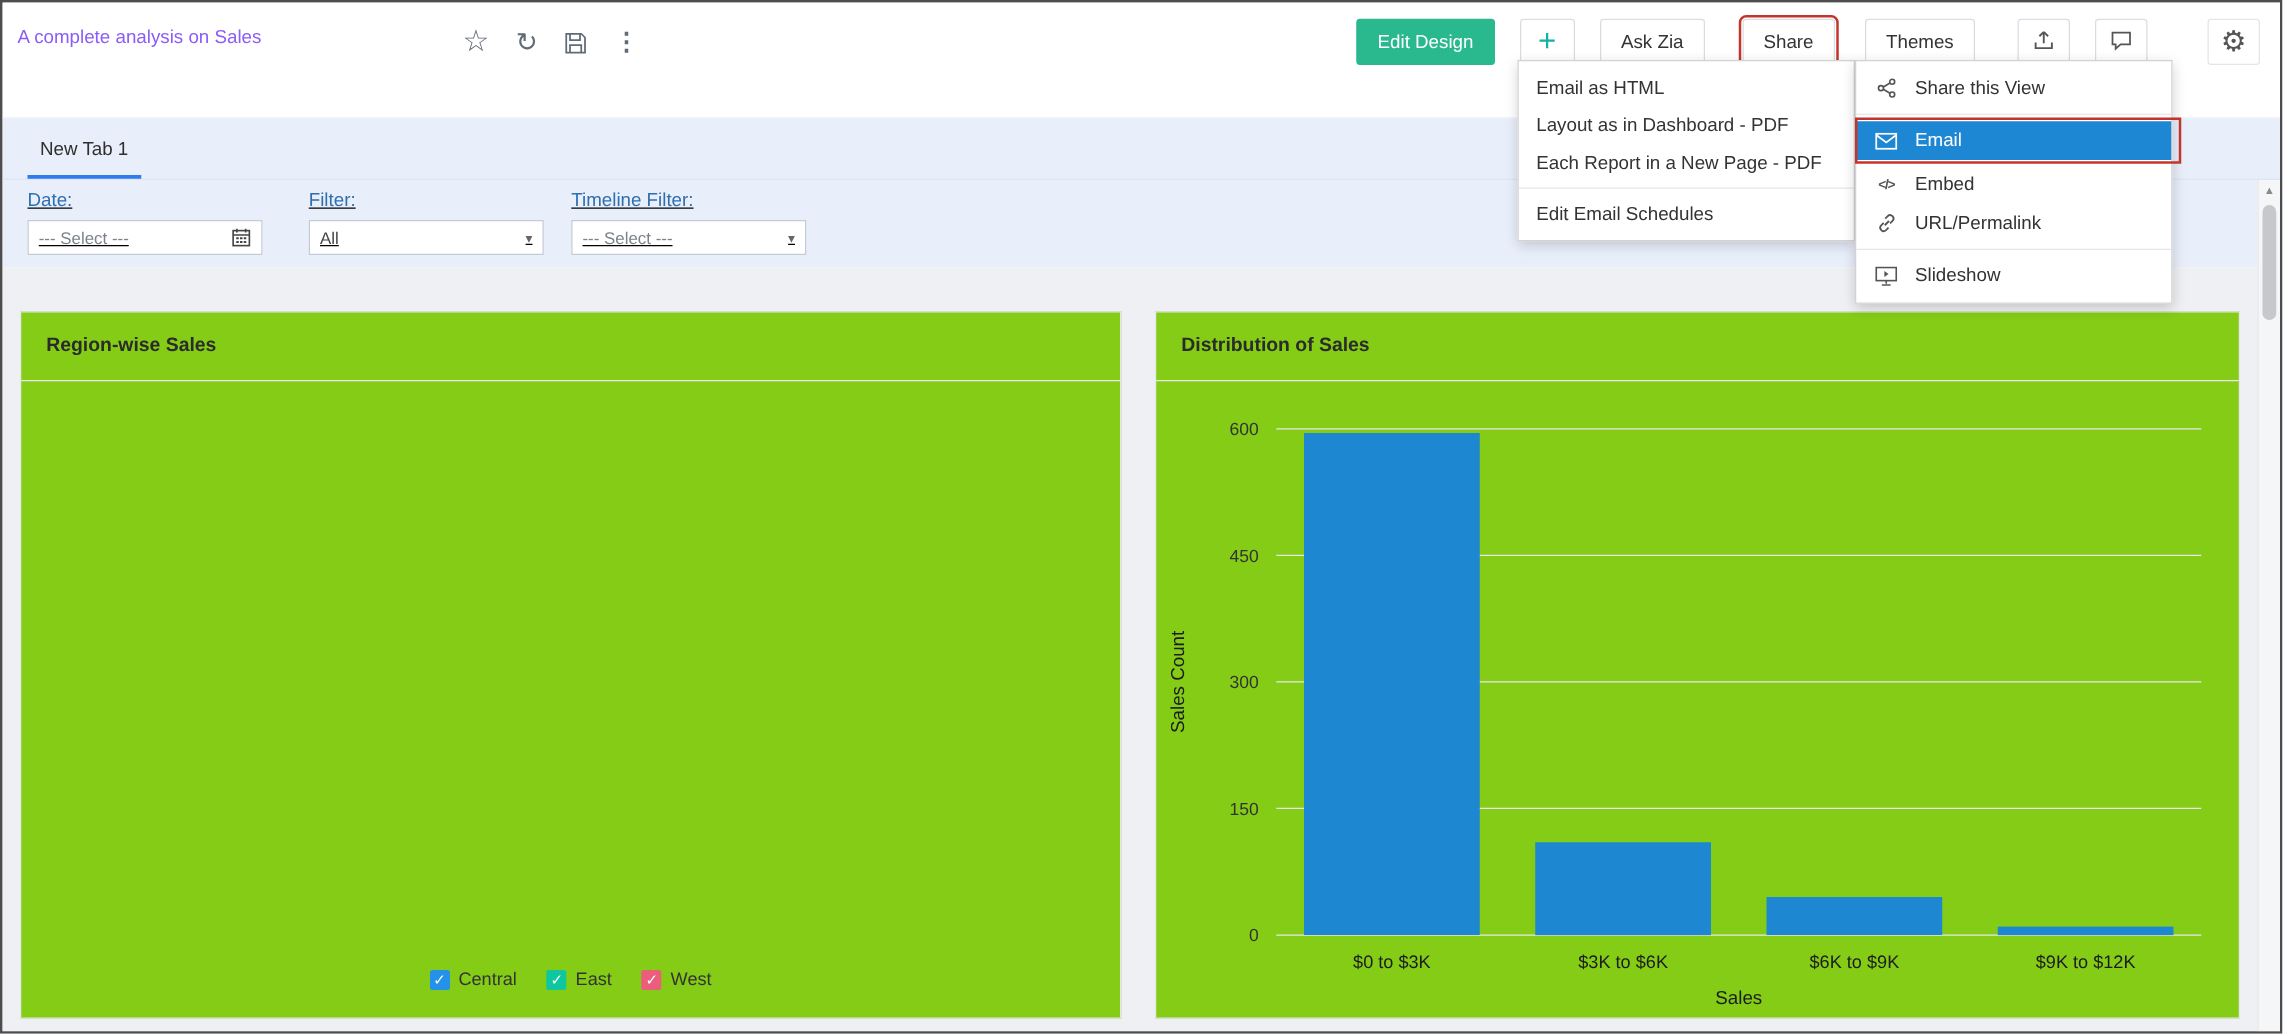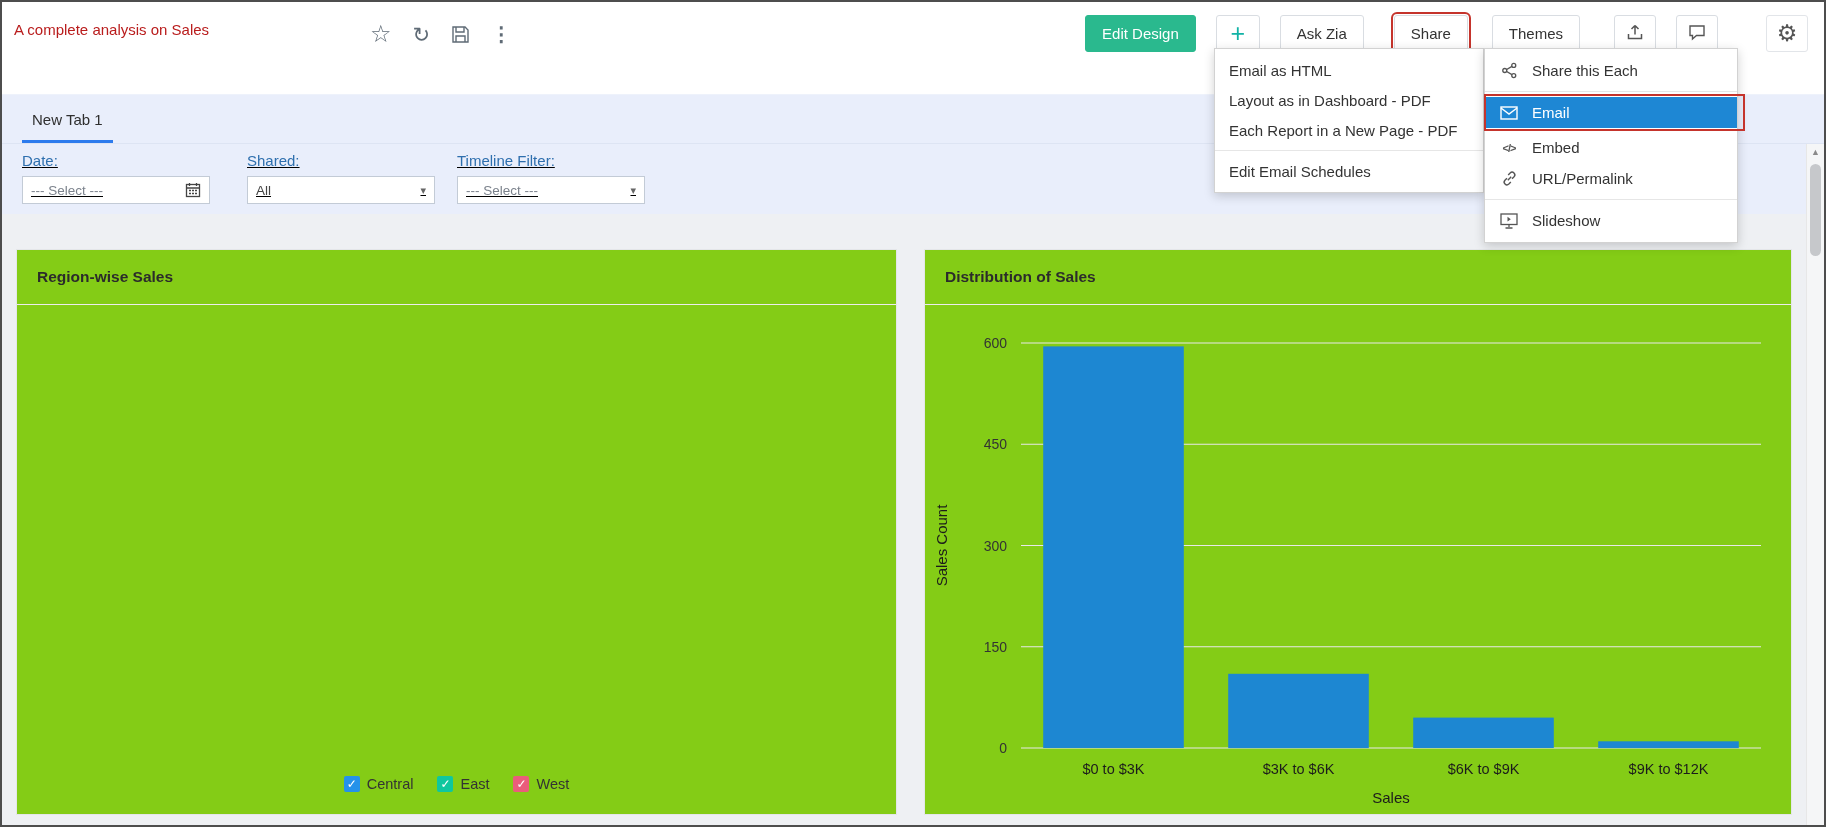--- a/index.html
+++ b/index.html
@@ -4,21 +4,21 @@
 <style>
   html,body{margin:0;padding:0;background:#fff;}
   .page{position:relative;width:1826px;height:827px;box-sizing:border-box;border:2px solid #4d4d4d;
         background:#fff;font-family:"Liberation Sans",sans-serif;overflow:hidden;}
   button{font-family:inherit;}
 
   
   .header{position:absolute;left:0;top:0;right:0;height:92px;background:#fff;}
   .title-wrap{position:absolute;left:12px;top:12px;}
   .title{font-size:27px;font-weight:700;color:#222;}
-  .subtitle{margin-top:7px;font-size:15px;color:#b91c1c;}
+  .subtitle{margin-top:7px;font-size:15px;color:#8b5cf6;}
   .title-icons{position:absolute;left:368px;top:20px;display:flex;gap:21px;align-items:center;color:#5f6b76;}
   .ticon{font-size:21px;line-height:1;cursor:pointer;display:flex;align-items:center;}
   .star{font-size:24px;}
   .kebab{font-weight:700;font-size:20px;}
   .hdr-right{position:absolute;right:16px;top:13px;display:flex;align-items:center;gap:20px;}
   .btn{height:37px;box-sizing:border-box;display:flex;align-items:center;justify-content:center;
        padding:0 16px;font-size:15px;border:1px solid #d9dde2;background:#fff;color:#333;
        border-radius:3px;cursor:pointer;}
   .btn-green{background:#2ab98e;border-color:#2ab98e;color:#fff;}
   .btn-plus{color:#12b3a6;font-size:25px;width:44px;padding:0;}
@@ -142,21 +142,21 @@
         <span class="cal">
           <svg width="16" height="16" viewBox="0 0 16 16" fill="none" stroke="#444" stroke-width="1.3">
             <rect x="1.5" y="2.5" width="13" height="12"></rect>
               <path d="M1.5 6h13M4.5 1v3M11.5 1v3"></path>
             <path d="M4 8.5h2M7 8.5h2M10 8.5h2M4 11.5h2M7 11.5h2M10 11.5h2" stroke-width="1.6"></path>
           </svg>
         </span>
       </div>
     </div>
     <div class="fgroup" style="left:245px">
-      <div class="flabel">Shared:</div>
+      <div class="flabel">Filter:</div>
       <div class="fselect">
         <span class="fval-dark">All</span>
         <span class="caret">▾</span>
       </div>
     </div>
     <div class="fgroup" style="left:455px">
       <div class="flabel">Timeline Filter:</div>
       <div class="fselect">
         <span>--- Select ---</span>
         <span class="caret">▾</span>
@@ -223,21 +223,21 @@
   <div class="menu share-menu">
     <div class="smi">
       <span class="smicon">
         <svg width="17" height="17" viewBox="0 0 18 18" fill="none" stroke="currentColor" stroke-width="1.4">
           <circle cx="4" cy="9" r="2.1"></circle>
             <circle cx="13.5" cy="3.6" r="2.1"></circle>
             <circle cx="13.5" cy="14.4" r="2.1"></circle>
           <path d="M6 8l5.6-3.4M6 10l5.6 3.4"></path>
         </svg>
       </span>
-      <span>Share this Each</span>
+      <span>Share this View</span>
     </div>
     <div class="menu-divider"></div>
     <div class="smi smi-active">
       <span class="smicon">
         <svg width="18" height="14" viewBox="0 0 18 14" fill="none" stroke="currentColor" stroke-width="1.4">
           <rect x="1" y="1" width="16" height="12"></rect>
             <path d="M1 2l8 6 8-6"></path>
         </svg>
       </span>
       <span>Email</span>

